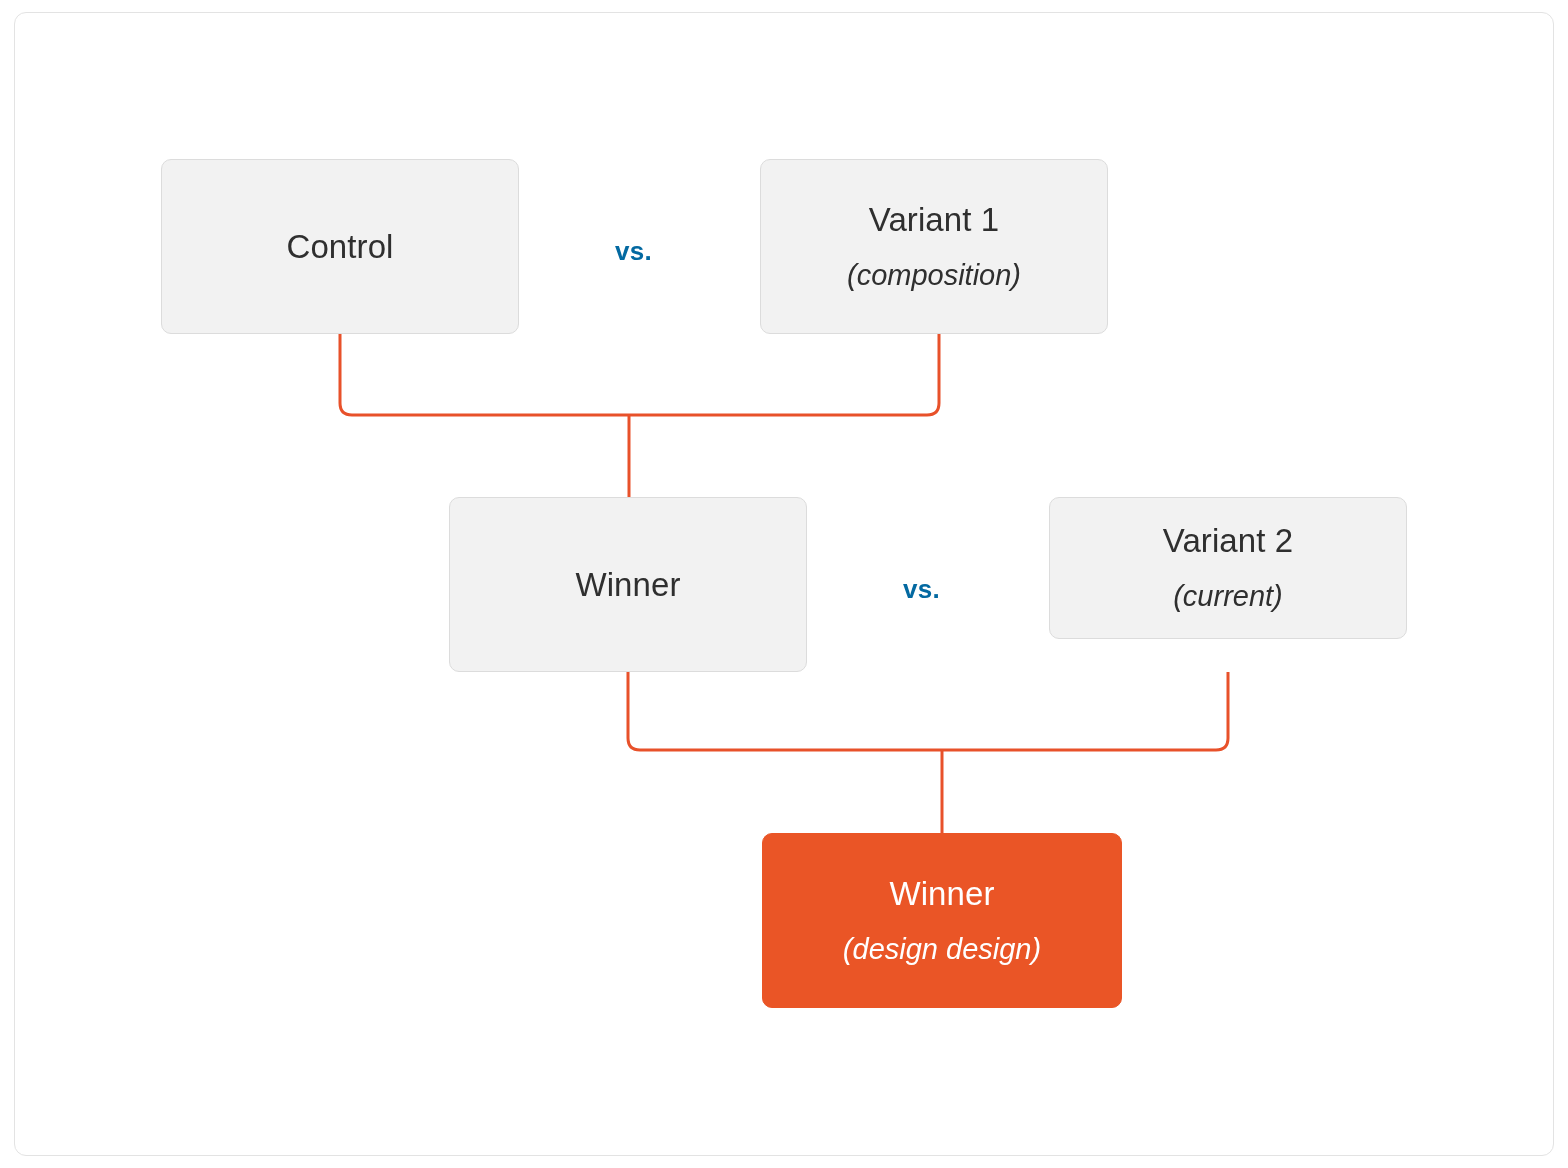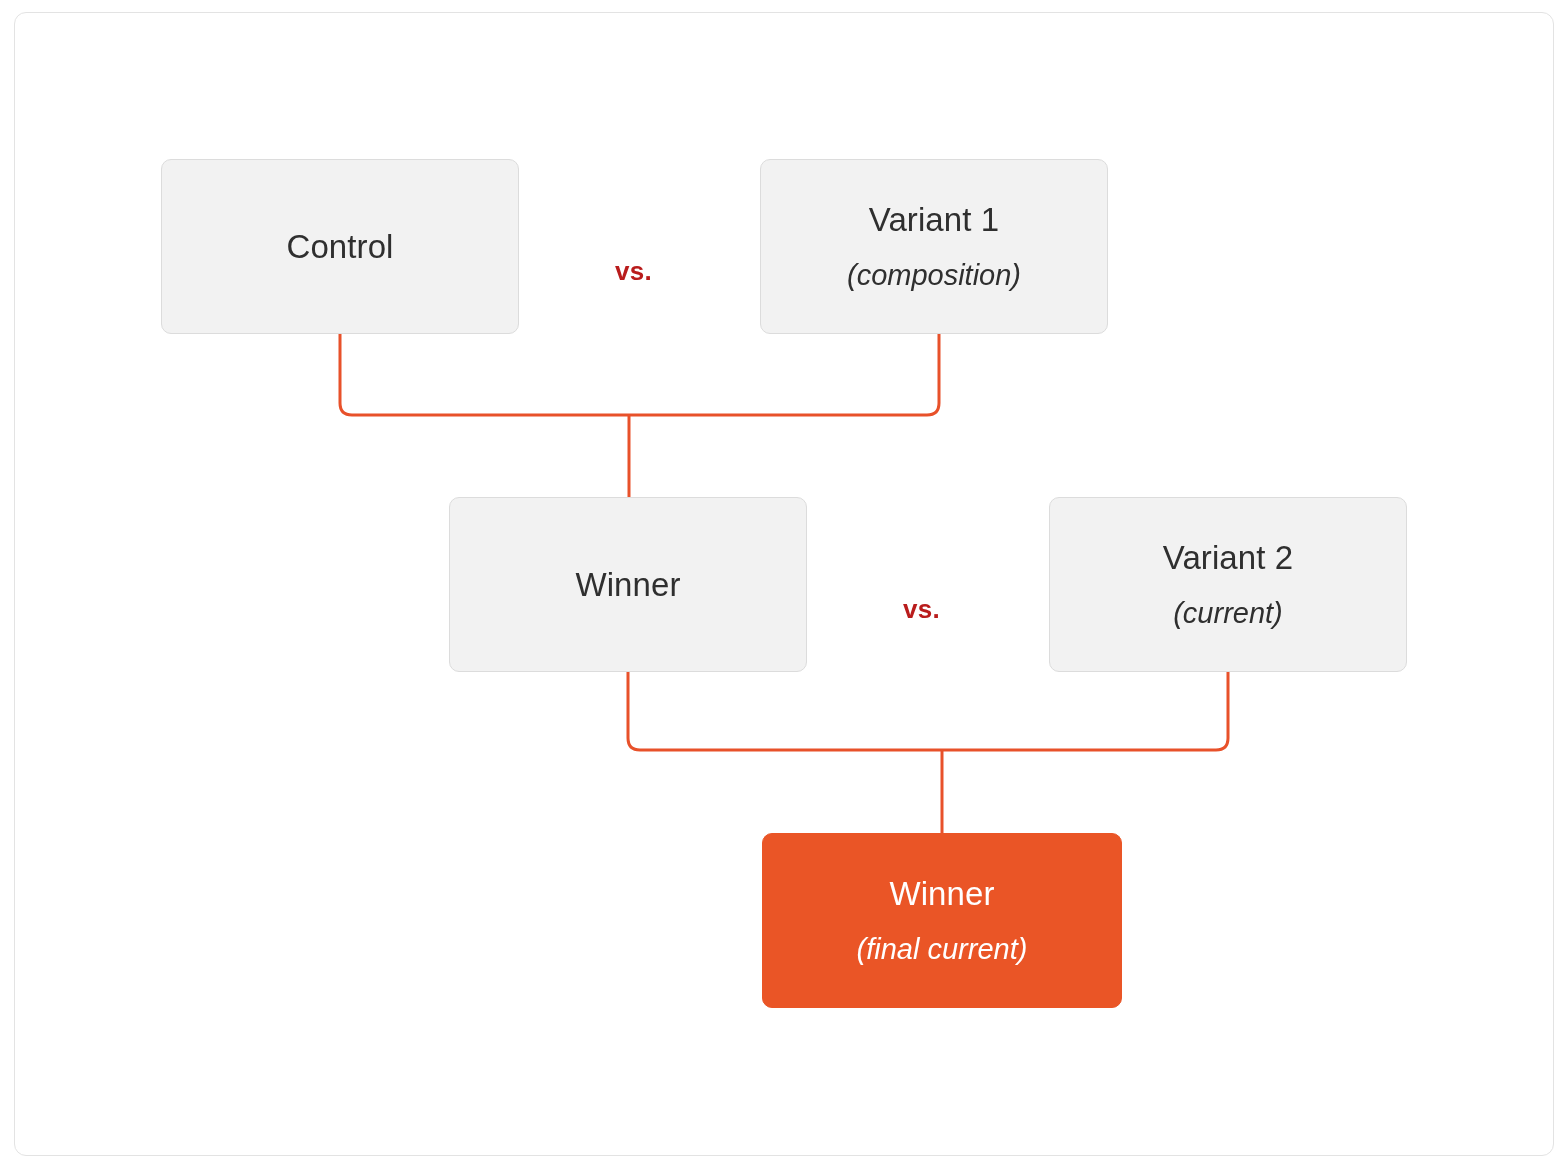--- a/index.html
+++ b/index.html
@@ -71,30 +71,29 @@
     margin-top: 16px;
   }
   .node.highlight .node-title,
   .node.highlight .node-sub {
     color: #ffffff;
   }
   .vs-label {
     position: absolute;
     font-size: 26px;
     font-weight: bold;
-    color: #b91c1c;
+    color: #0369a1;
     letter-spacing: 0.3px;
     white-space: nowrap;
-    margin-top: 20px;
   }
   
   #node-control   { left: 161px;  top: 159px;  width: 358px; height: 175px; }
   #node-variant1  { left: 760px;  top: 159px;  width: 348px; height: 175px; }
   #node-winner1   { left: 449px;  top: 497px;  width: 358px; height: 175px; }
-  #node-variant2  { left: 1049px; top: 497px;  width: 358px; height: 175px; }
+  #node-variant2  { left: 1049px; top: 497px;  width: 358px; height: 142px; }
   #node-final     { left: 762px;  top: 833px;  width: 360px; height: 175px; }
   #vs-1 { left: 615px; top: 236px; }
   #vs-2 { left: 903px; top: 574px; }
 </style>
 </head>
 <body>
 
 <div id="canvas">
 
   <div class="frame"></div>
@@ -123,19 +122,19 @@
     <div class="node-title">Winner</div>
   </div>
 
   <div class="node plain" id="node-variant2">
     <div class="node-title">Variant 2</div>
     <div class="node-sub">(current)</div>
   </div>
 
   <div class="node highlight" id="node-final">
     <div class="node-title">Winner</div>
-    <div class="node-sub">(final current)</div>
+    <div class="node-sub">(design design)</div>
   </div>
 
   <div class="vs-label" id="vs-1">vs.</div>
   <div class="vs-label" id="vs-2">vs.</div>
 
 </div>
 
 </body></html>

